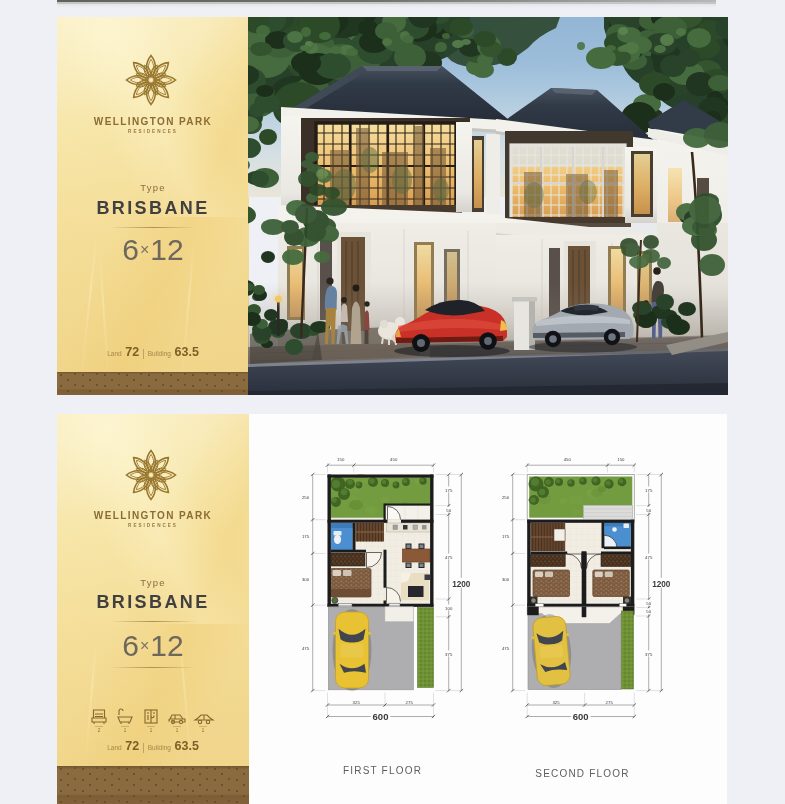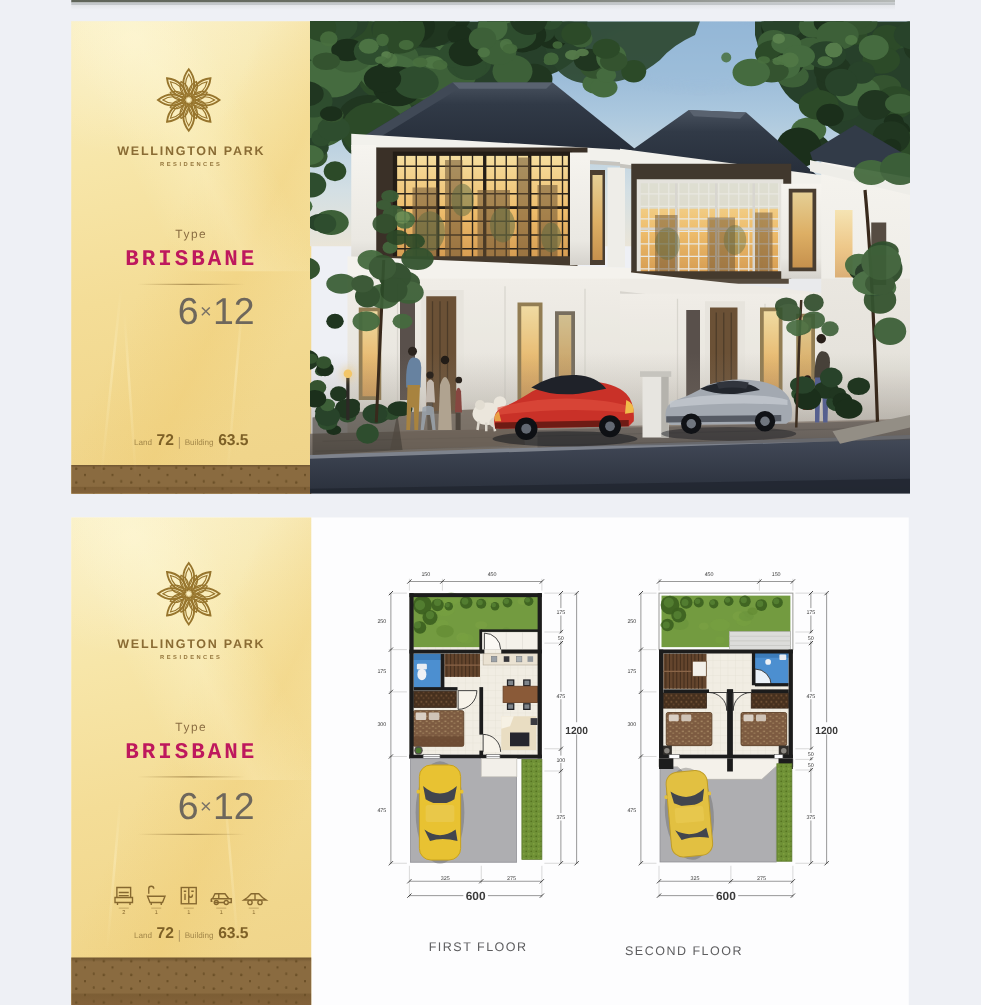--- a/index.html
+++ b/index.html
@@ -15,28 +15,28 @@
      radial-gradient(circle at 11px 8px, #6b5028 0.8px, rgba(0,0,0,0) 1.2px),
      radial-gradient(circle at 18px 2px, #70552c 0.8px, rgba(0,0,0,0) 1.2px),
      linear-gradient(180deg,#6f5530 0%, #8a6b40 9%, #8a6b40 74%, #7c5e35 78%, #83623a 100%);
      background-size:22px 11px,22px 11px,22px 11px,100% 100%;}
   .wmv{position:absolute;width:2px;border-radius:2px;background:linear-gradient(180deg,rgba(255,248,210,0),rgba(255,248,214,.3) 40%,rgba(255,246,205,0));}
   .wmd{position:absolute;background:linear-gradient(64deg,rgba(255,247,205,0) 30%,rgba(255,249,216,.3) 50%,rgba(255,247,205,0) 70%);}
   .sbtxt{width:192px;text-align:center;}
   .wp{font-size:10px;font-weight:bold;letter-spacing:1.4px;color:#8a6c34;}
   .res{font-size:4.6px;font-weight:bold;letter-spacing:2px;color:#97793f;}
   .type{font-size:9.5px;letter-spacing:1.2px;color:#8a6d42;}
-  .bris{font-size:18px;font-weight:bold;letter-spacing:2.4px;color:#be185d;font-family:Liberation Mono, monospace;}
+  .bris{font-size:18px;font-weight:bold;letter-spacing:2.4px;color:#404040;}
   .dvd{height:1px;background:linear-gradient(90deg,rgba(160,130,70,0),rgba(150,120,62,.75),rgba(160,130,70,0));}
-  .sz{font-size:30px;font-weight:400;color:#6e675c;letter-spacing:0;margin-left:20px;}
+  .sz{font-size:30px;font-weight:400;color:#6e675c;letter-spacing:0;}
   .sz .x{font-size:16px;position:relative;top:-5px;color:#7a7266;margin:0 1px;}
   .land{font-size:6.5px;color:#a38749;}
   .land b{font-size:12.5px;color:#7d6026;font-weight:bold;letter-spacing:0;}
   .land .sep{color:#b49a60;font-size:10px;position:relative;top:1px;padding:0 3px;}
-  .cap{font-size:10px;letter-spacing:1.2px;color:#5d5d5f;}
+  .cap{font-size:10px;letter-spacing:1.2px;color:#5d5d5f;margin-top:12px;}
 </style>
 </head>
 <body>
 
 <div class="abs" style="left:57px;top:0;width:659px;height:2px;background:linear-gradient(90deg,#5f6459 0%,#6e7368 48%,#8f938e 72%,#b5b9b7 100%);"></div>
 <div class="abs" style="left:57px;top:2px;width:659px;height:1.5px;background:#c3c7ca;"></div>
 <div class="abs" style="left:57px;top:3.5px;width:659px;height:4px;background:linear-gradient(180deg,#e3e5e9,#eef0f5);"></div>
 
 <div class="abs gold" style="left:57px;top:17px;width:192px;height:378px;"></div>
 
@@ -1353,13 +1353,13 @@
 <line x1="527.2" y1="716.5" x2="634.3" y2="716.5" stroke="#6b6b6b" stroke-width="0.55"></line>
       <line x1="525.5" y1="718.2" x2="528.9000000000001" y2="714.8" stroke="#333" stroke-width="0.7"></line>
       <line x1="632.5999999999999" y1="718.2" x2="636.0" y2="714.8" stroke="#333" stroke-width="0.7"></line>
 <rect x="570.865" y="708.4100000000001" width="19.669999999999998" height="11.1" fill="#fdfdfe"></rect>
       <text x="580.7" y="719.62" font-size="9.5" fill="#3a3a3a" font-weight="bold" text-anchor="middle" font-family="Liberation Sans">600</text>
 </svg>
   </div>
 
 <div class="abs cap" style="left:300px;top:753px;width:165px;text-align:center;">FIRST FLOOR</div>
 
-<div class="abs cap" style="left:500px;top:756px;width:165px;text-align:left;">SECOND FLOOR</div>
+<div class="abs cap" style="left:500px;top:756px;width:165px;text-align:center;">SECOND FLOOR</div>
 
 </body></html>

